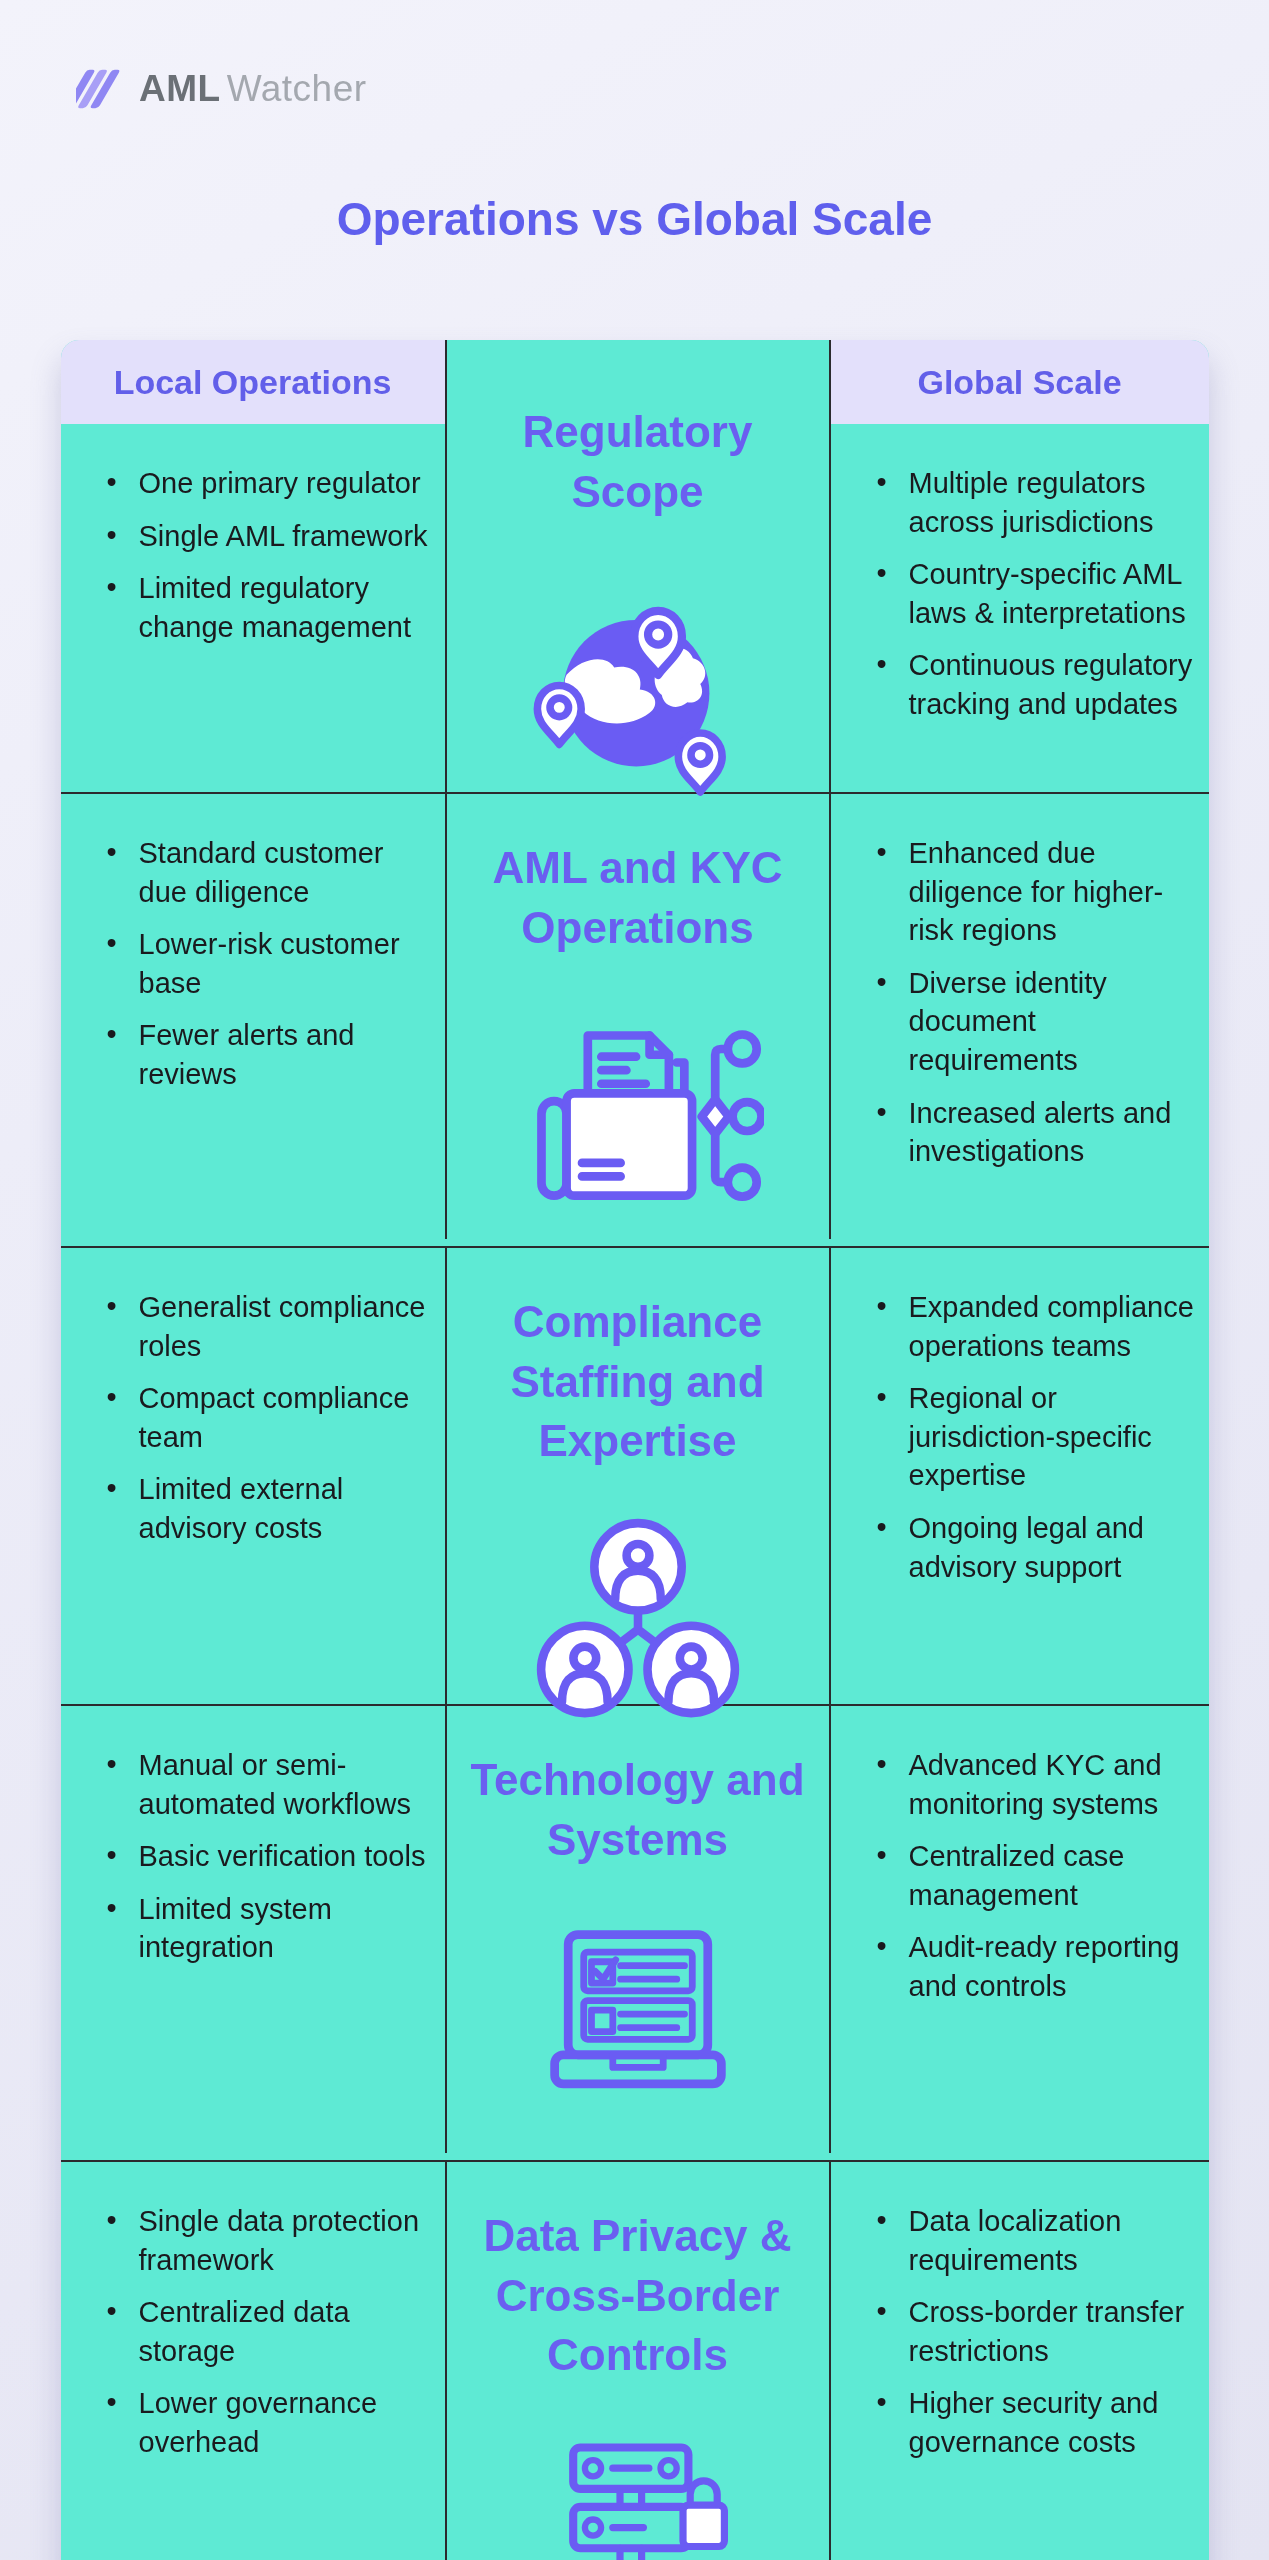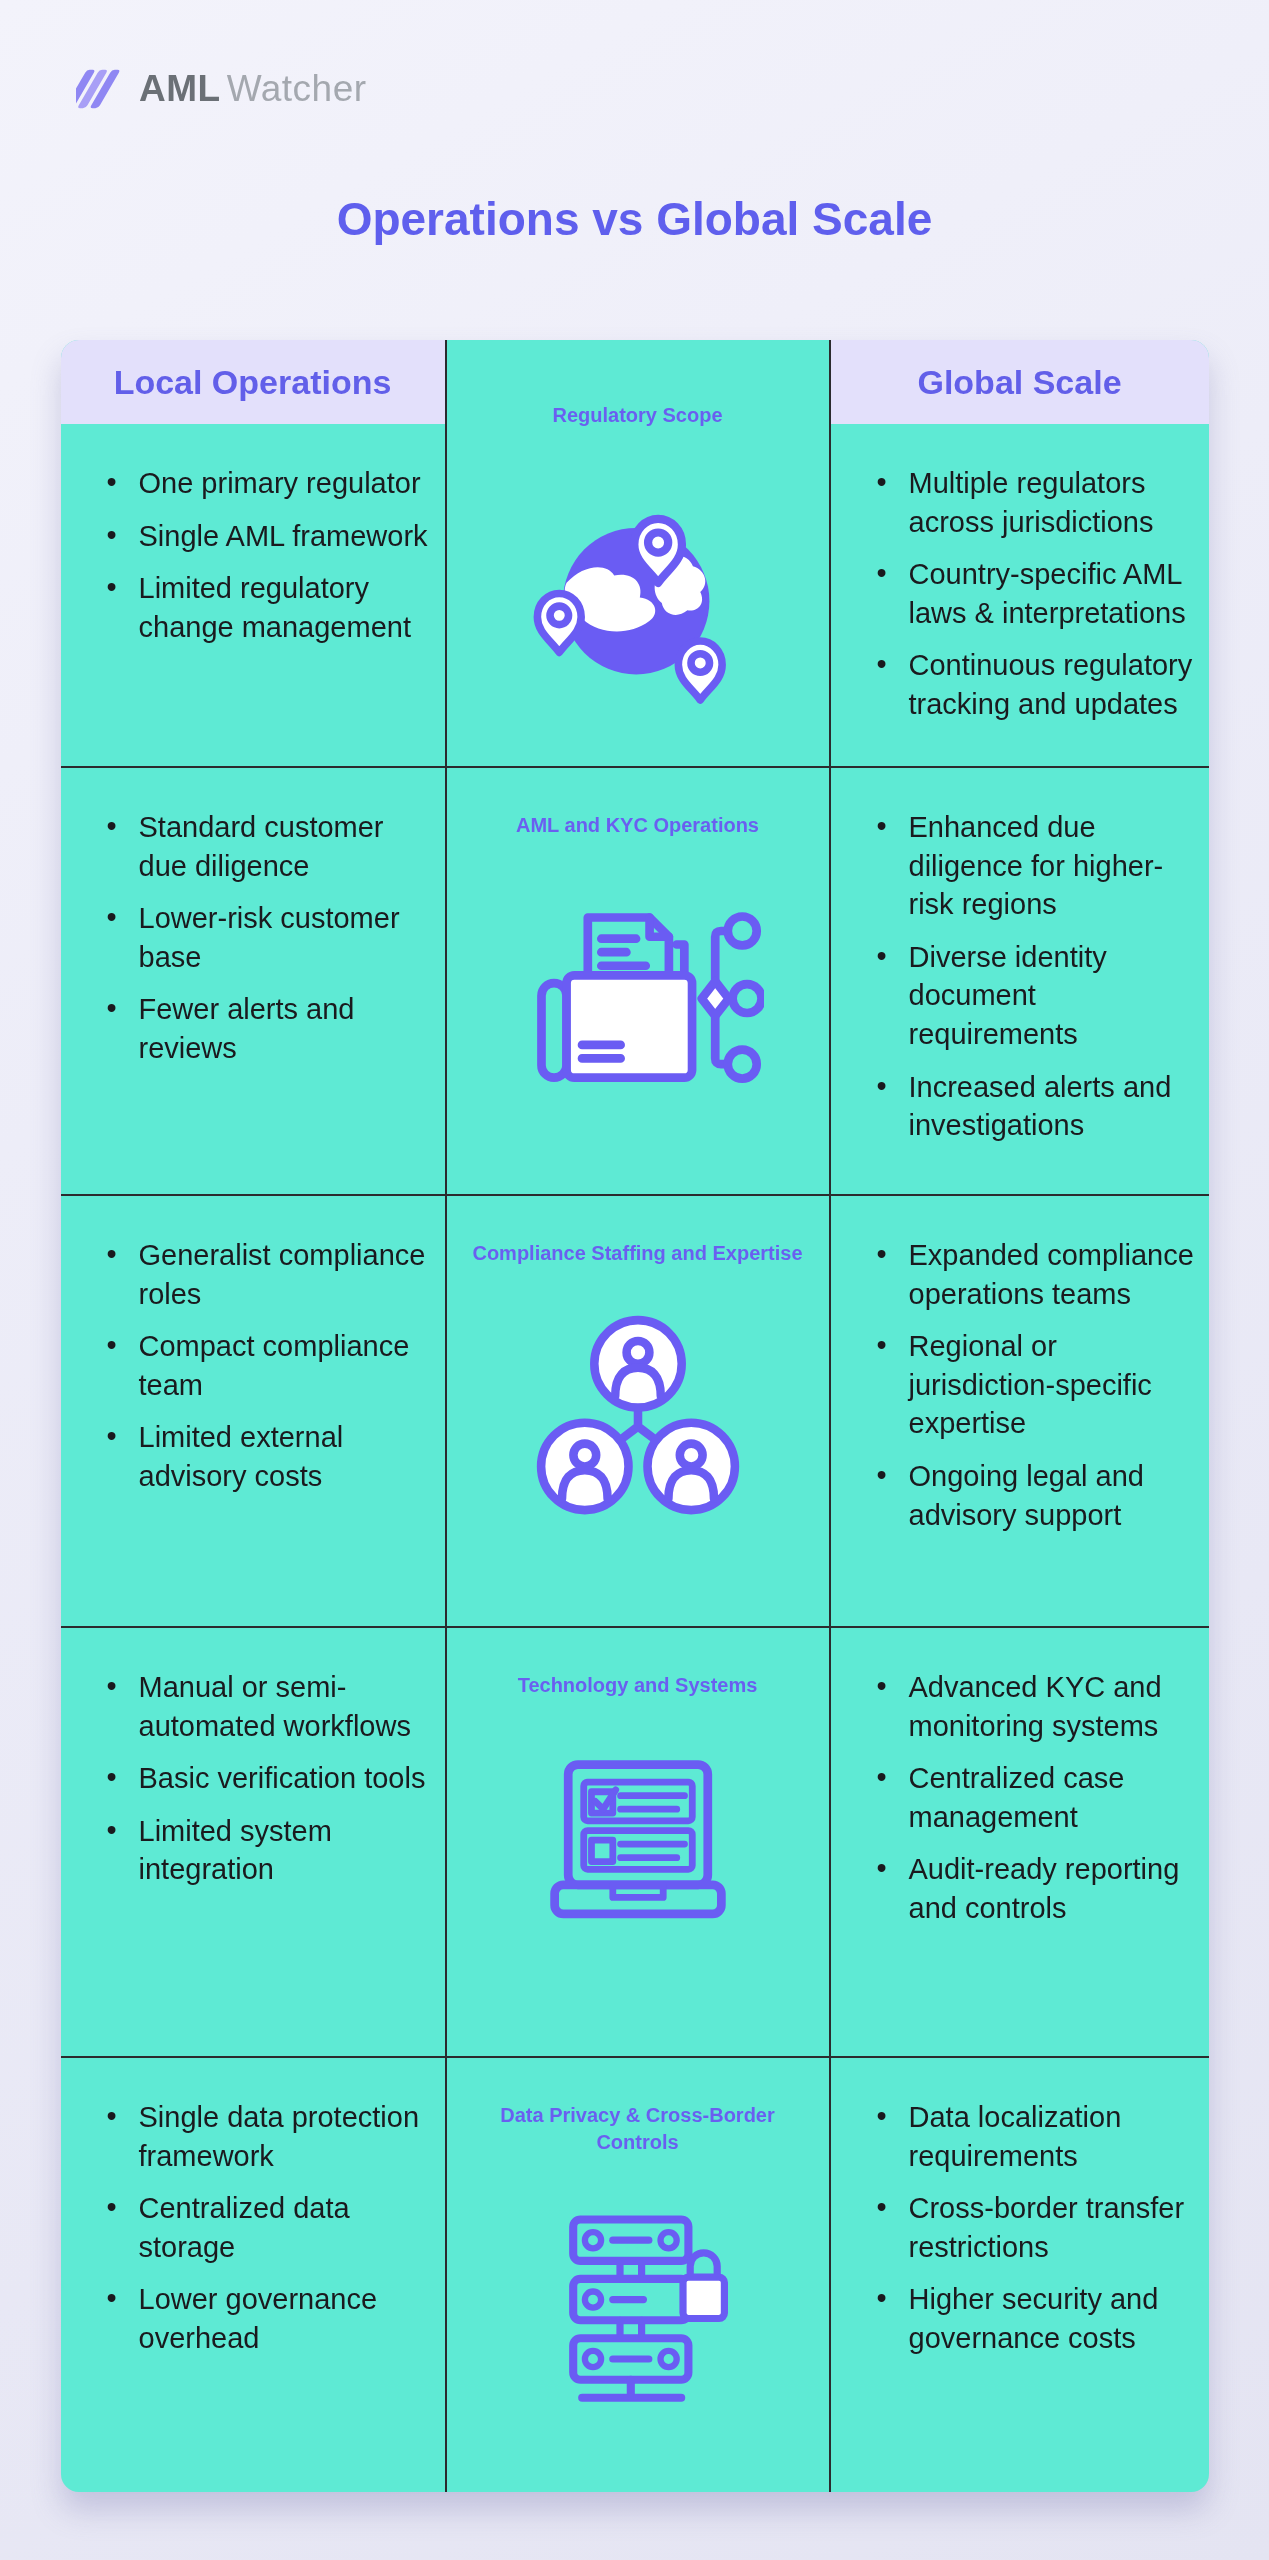--- a/index.html
+++ b/index.html
@@ -19,30 +19,30 @@
   .board{
     width:1148px;margin:88px auto 0;background:#5eead4;border-radius:18px;overflow:hidden;
     box-shadow:0 18px 30px rgba(110,108,170,.30);
   }
   .grid{display:grid;grid-template-columns:384px 386px 378px;}
   .hdr{height:84px;}
   .hdr .hcell{display:flex;align-items:center;justify-content:center;font-size:34px;font-weight:bold;color:#625fe9;}
   .hdr .tint{background:#e3e0fb;}
   .mid{border-left:2px solid #2b2b2e;border-right:2px solid #2b2b2e;}
   .rows .row{border-top:0;}
-  .rows .row + .row{border-top:2px solid #2b2b2e;}
+  .rows .row + .row{border-top:2px solid #2b2b2e;margin-top:26px;}
   .row{align-items:stretch;}
   .cell{box-sizing:border-box;}
   .cell.side{padding:40px 8px 24px 44px;}
   .cell.center{display:flex;flex-direction:column;align-items:center;padding:44px 14px 24px;}
   .r1{height:342px;} .r2{height:426px;} .r3{height:430px;} .r4{height:428px;} .r5{height:434px;}
   ul.blist{list-style:none;margin:0;padding:0;display:flex;flex-direction:column;gap:14px;}
   ul.blist li{position:relative;padding-left:34px;font-size:29px;line-height:1.33;color:#1a1a1e;}
   ul.blist li::before{content:"•";position:absolute;left:2px;top:-1px;color:#1a1a1e;}
-  .cat{margin:0 0 30px;font-size:20px;font-weight:bold;color:#6a5ff0;text-align:center;line-height:1.35;max-width:352px;}
+  .cat{margin:0 0 30px;font-size:44px;font-weight:bold;color:#6a5ff0;text-align:center;line-height:1.35;max-width:352px;}
   .r1 .cat{margin-top:-66px;max-width:230px;}
   .r5 .cat{max-width:366px;}
   .icon{display:block;margin-top:6px;}
   .r1 .icon{margin-top:14px;}
 </style>
 </head>
 <body>
 
 <div class="logo">
   <svg class="mark" width="50" height="46" viewBox="0 0 52 46">

